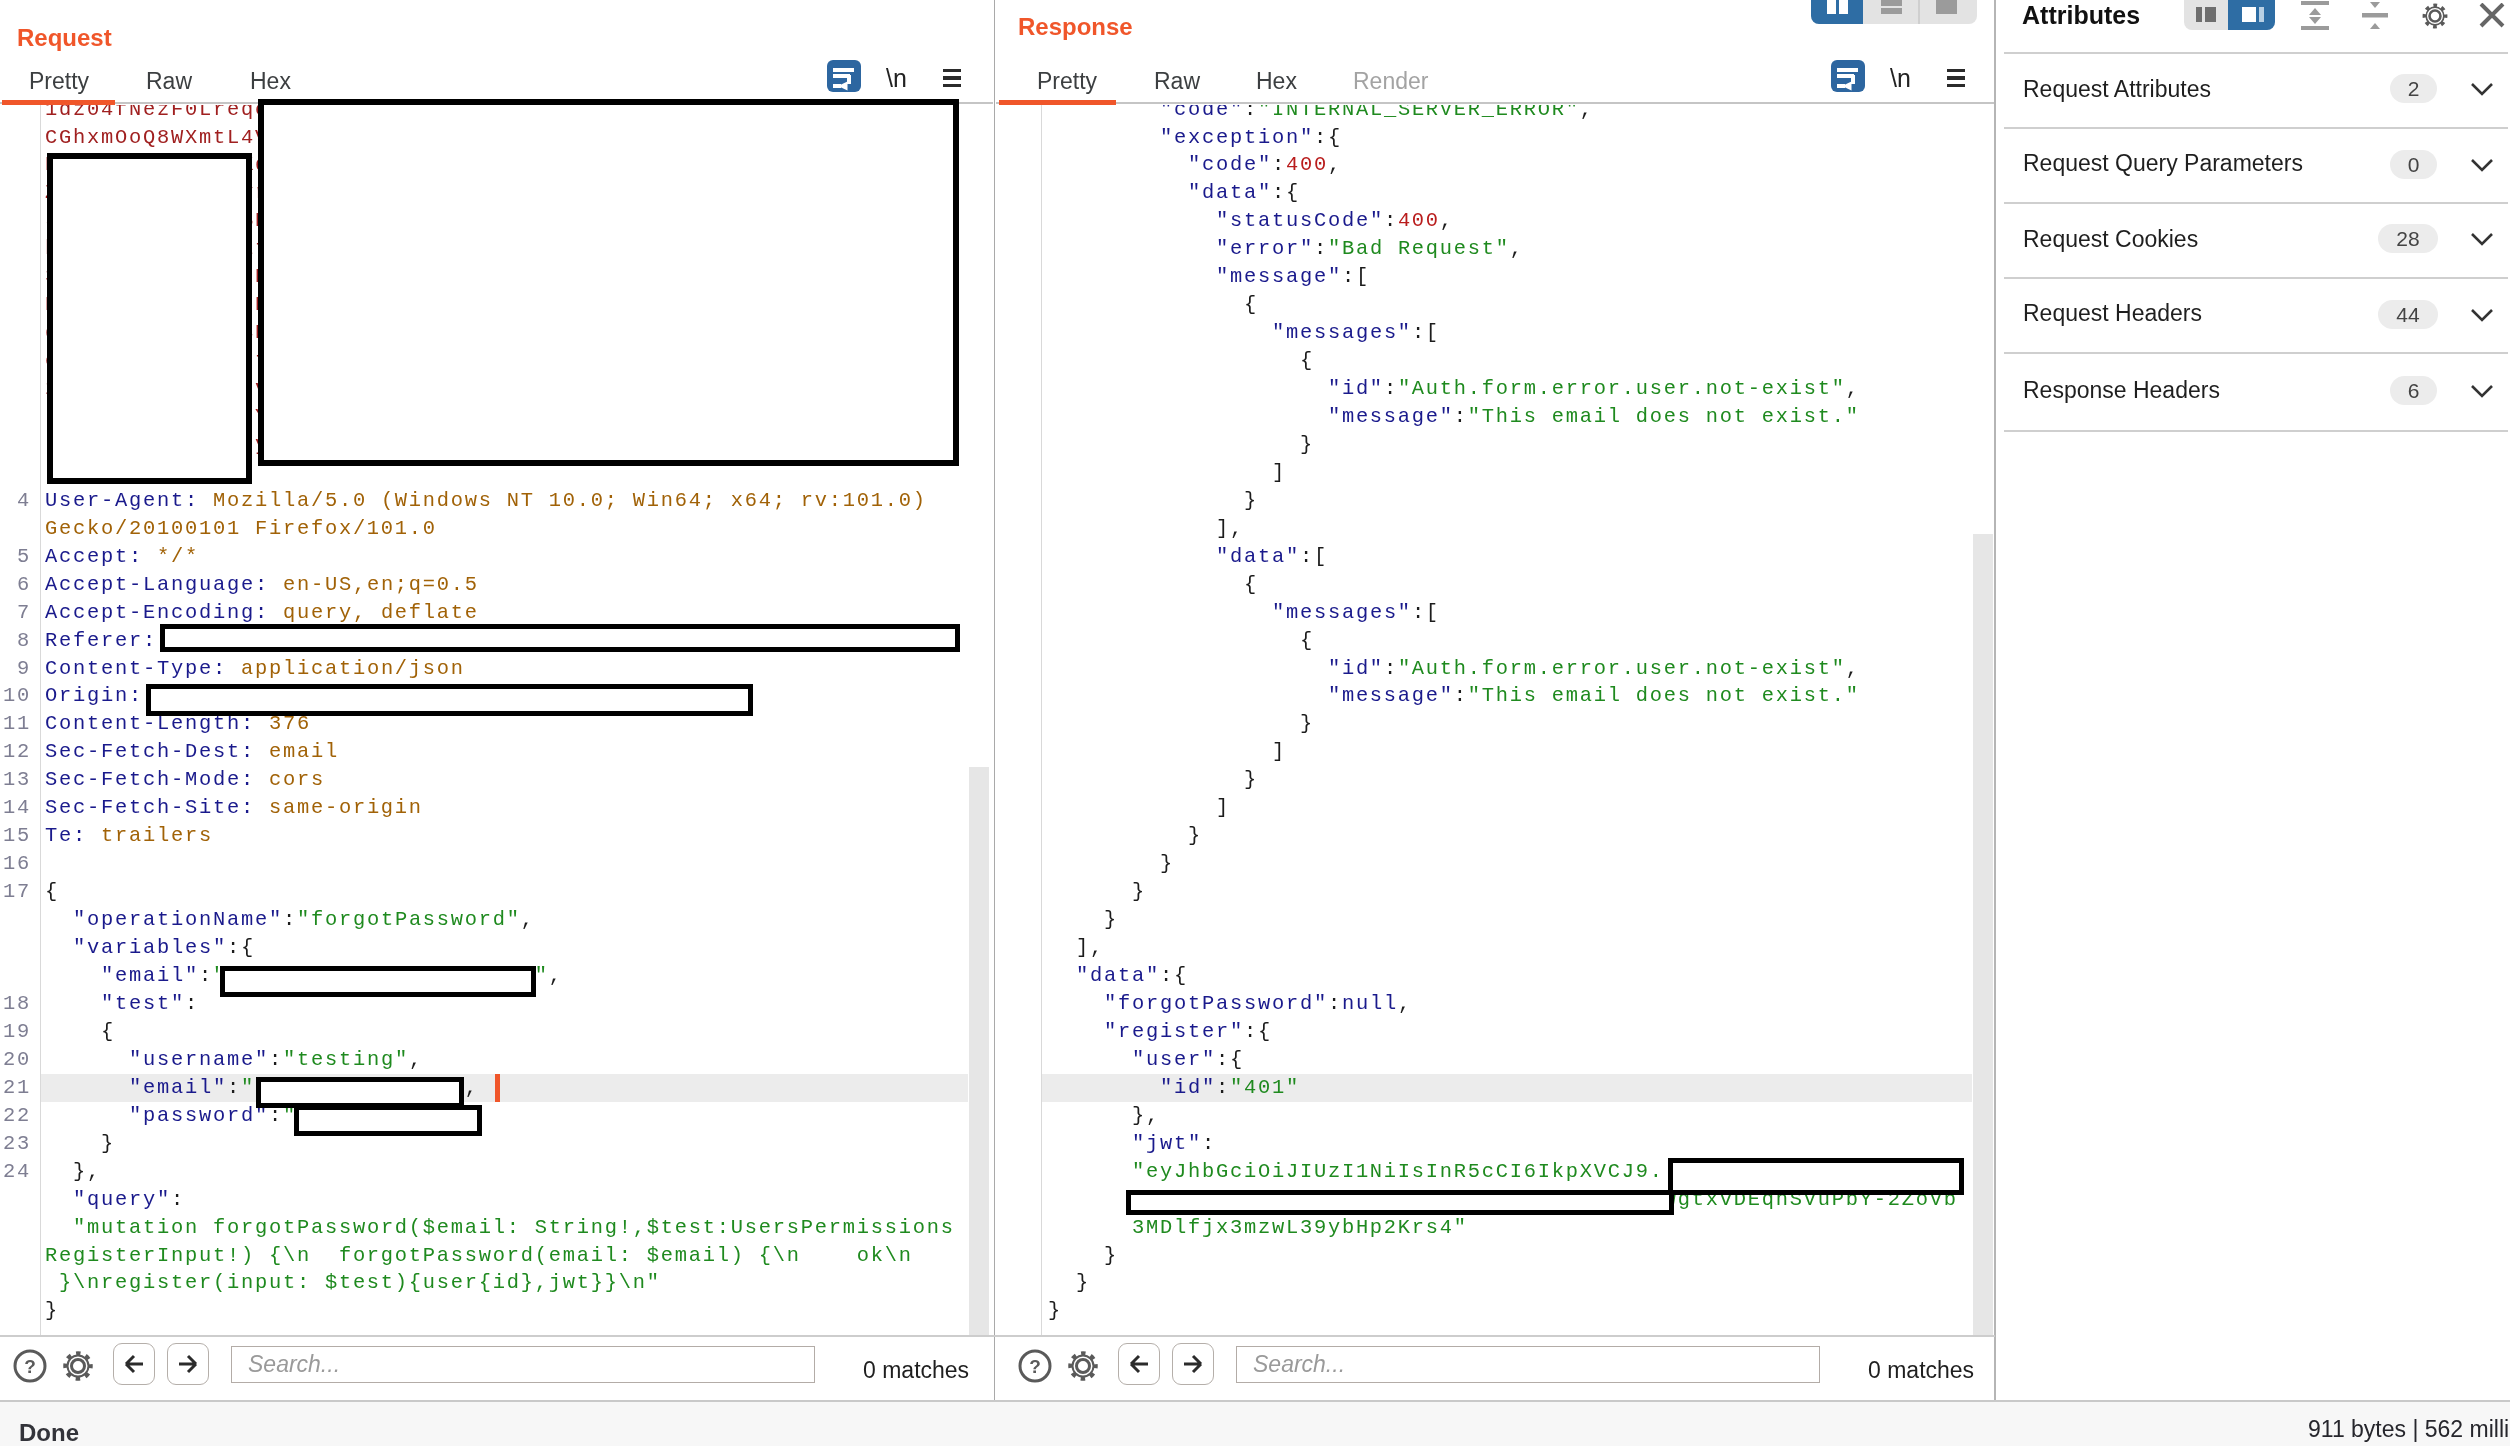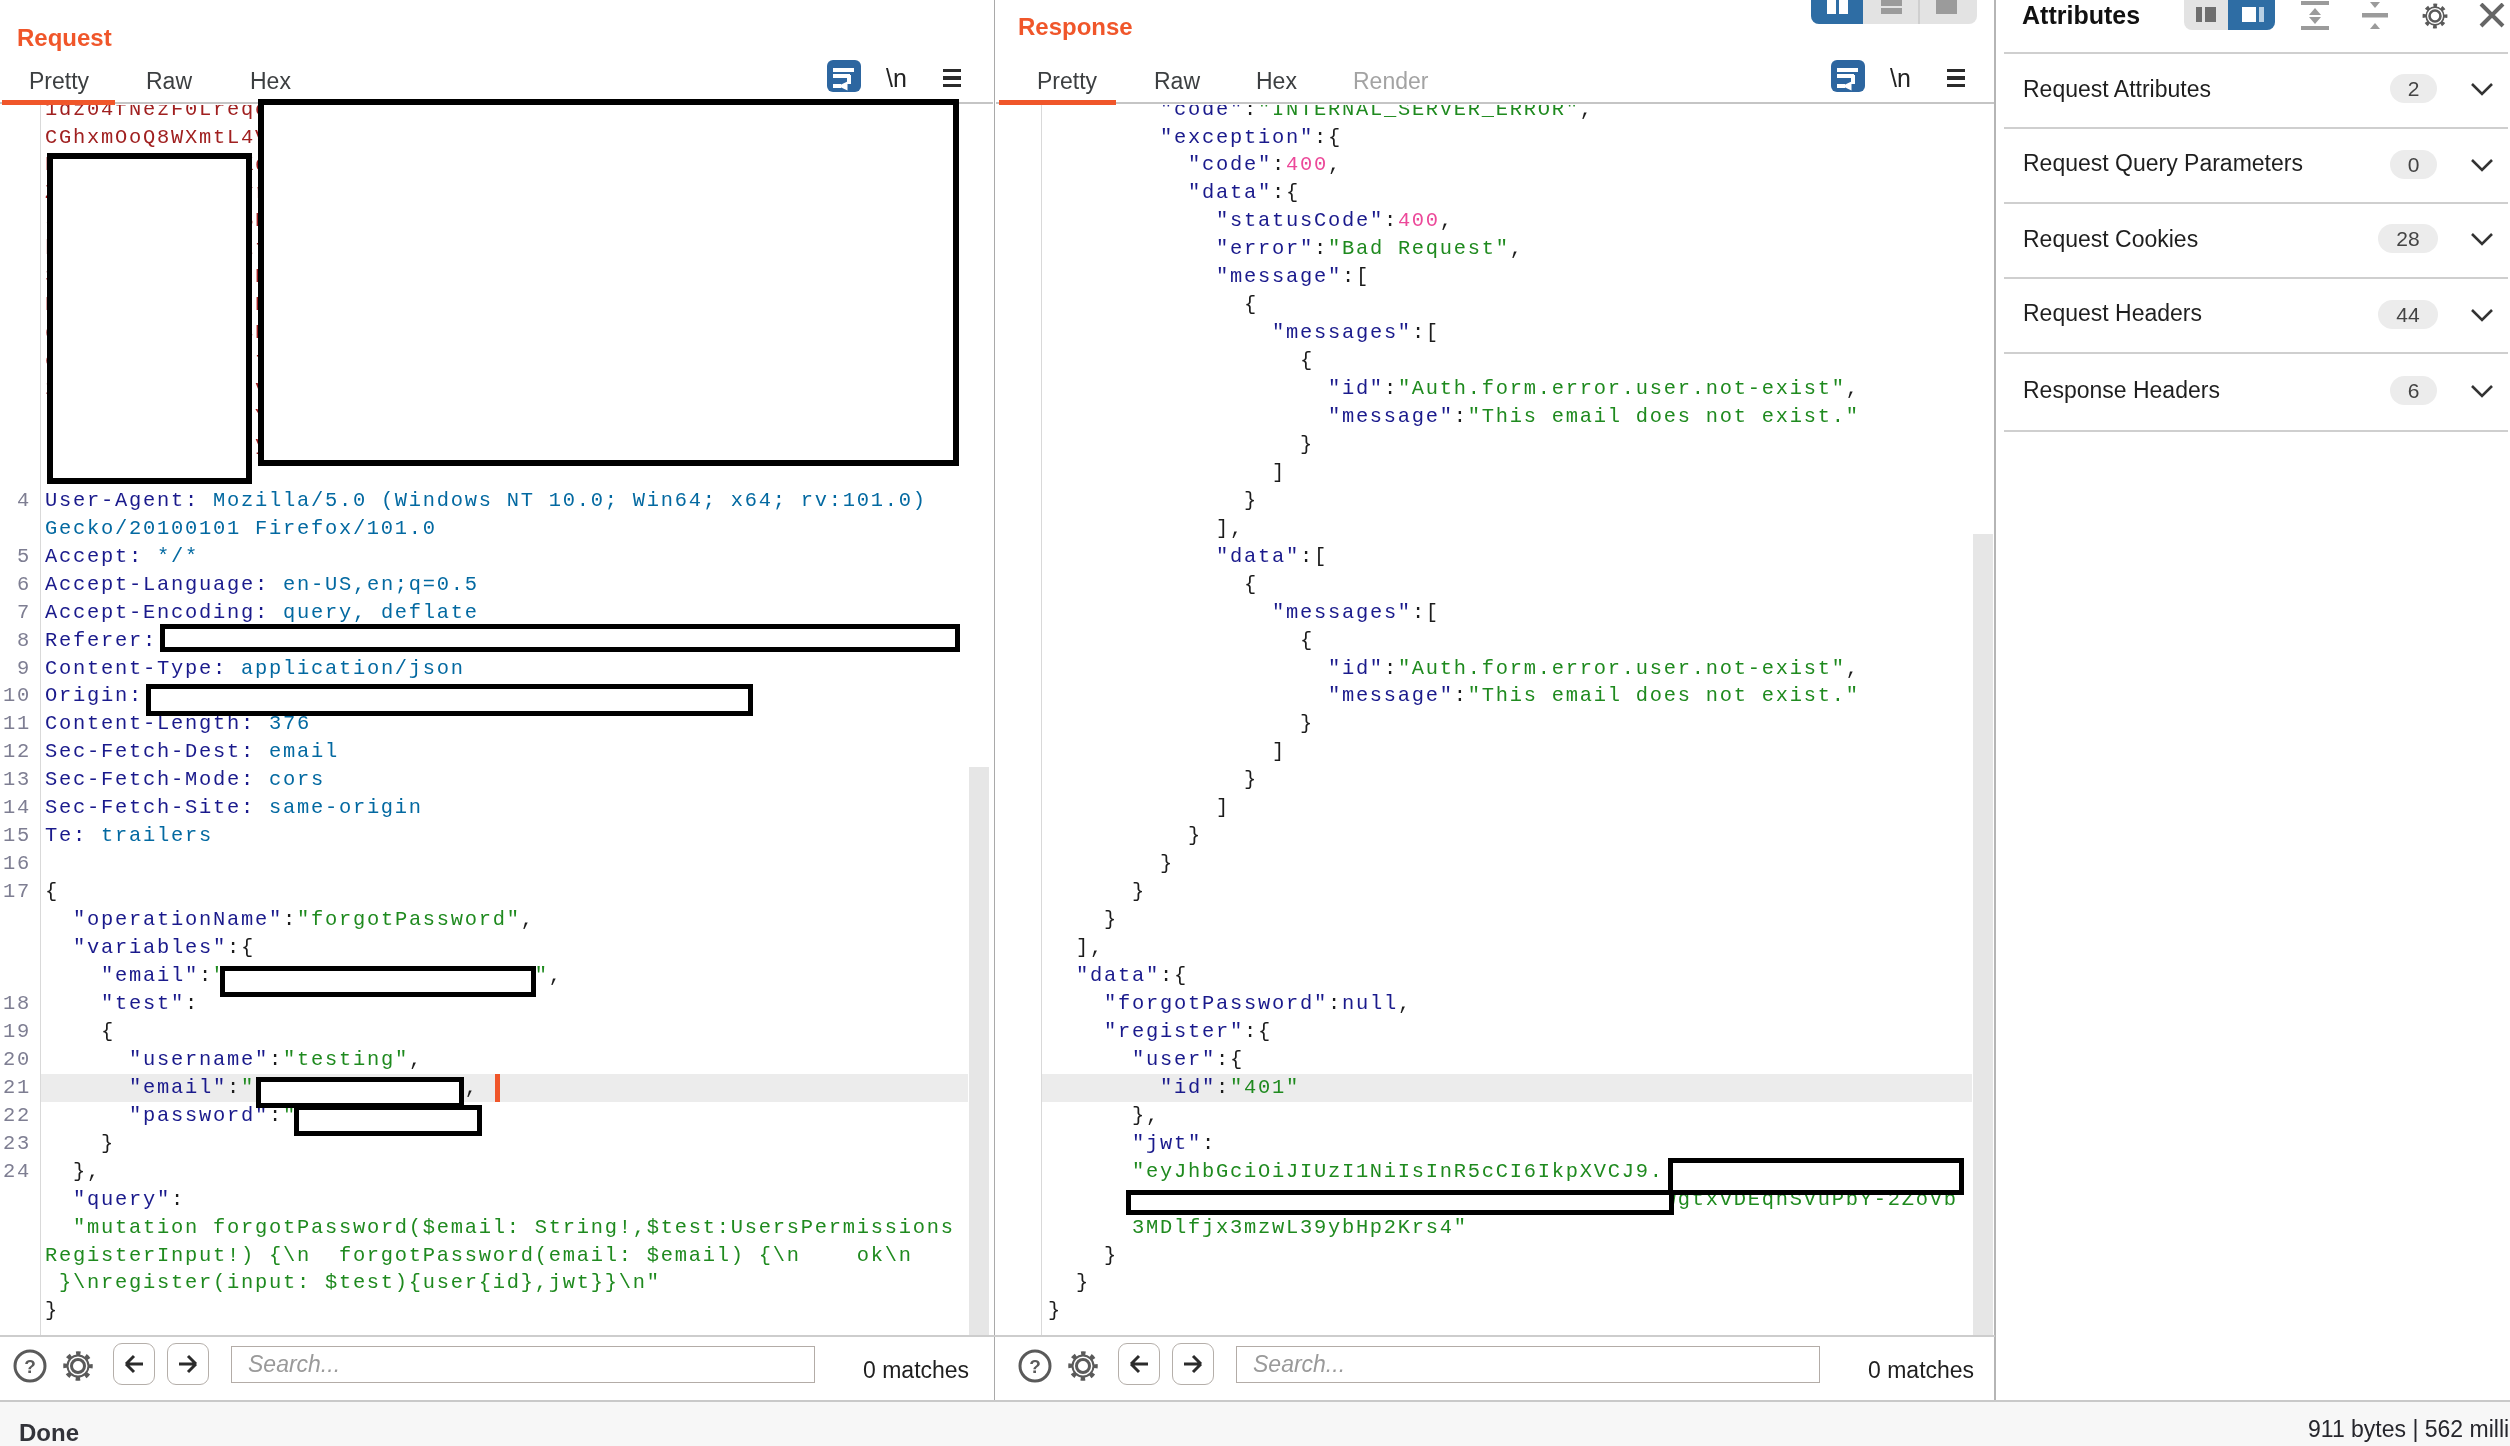--- a/index.html
+++ b/index.html
@@ -1,19 +1,19 @@
 <!DOCTYPE html>
 <html><head><meta charset="utf-8"><style>
 *{margin:0;padding:0;box-sizing:border-box}
 html,body{width:2510px;height:1446px;background:#fff;font-family:"Liberation Sans",sans-serif;overflow:hidden;position:relative}
 .abs{position:absolute}
 .mrow{position:absolute;height:28px;line-height:28px;font-family:"Liberation Mono",monospace;font-size:20.4px;letter-spacing:1.758px;white-space:pre}
 .lnum{position:absolute;height:28px;line-height:28px;font-family:"Liberation Mono",monospace;font-size:20.4px;letter-spacing:1.758px;color:#7e7e92;text-align:right;white-space:pre}
-.k{color:#1a1a8c} .s{color:#1f8a1f} .n{color:#ec4899} .p{color:#1c1c1c} .r{color:#a02020}
-.h{color:#1a1a8c} .v{color:#0369a1}
+.k{color:#1a1a8c} .s{color:#1f8a1f} .n{color:#b91c1c} .p{color:#1c1c1c} .r{color:#a02020}
+.h{color:#1a1a8c} .v{color:#a16207}
 .ptitle{position:absolute;font-size:24px;font-weight:bold;color:#f0562a}
 .tab{position:absolute;font-size:23px;color:#3c3f41}
 .hline{position:absolute;background:#c5c5c5;height:1.5px}
 .vline{position:absolute;background:#a9a9a9;width:1.5px}
 .blackbox{position:absolute;background:#fff;border:6px solid #000}
 .bbths{position:absolute;background:#fff;border:5px solid #000}
 .hl{position:absolute;background:#ececec;height:28px}
 .toolbtn{position:absolute;width:42px;height:42px;border:1.5px solid #b5afaa;border-radius:9px;background:#fff}
 .searchbox{position:absolute;height:37px;border:1.5px solid #b3aca7;background:#fff;font-style:italic;font-size:23px;color:#9a9a9a;line-height:34px;padding-left:16px}
 .matches{position:absolute;font-size:23px;color:#1f1f1f}

